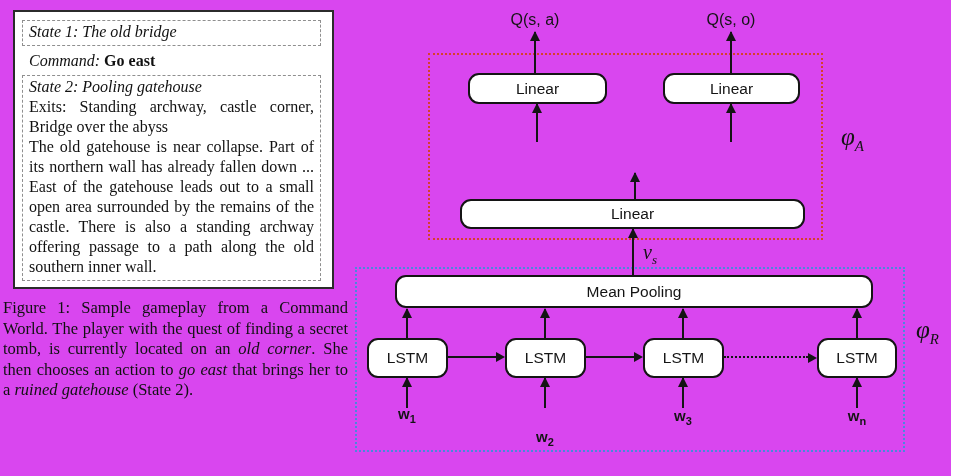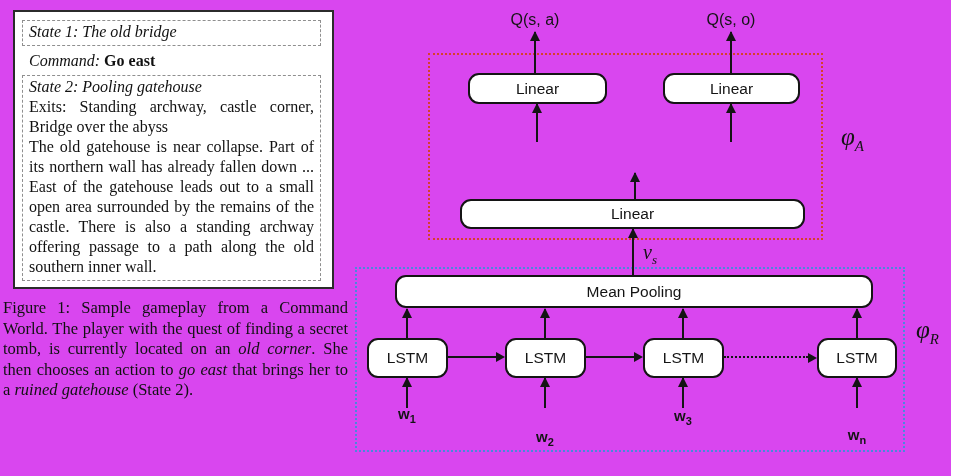--- a/index.html
+++ b/index.html
@@ -113,15 +113,15 @@
   <div class="varrow" style="left:682px;top:378px;height:30px;"></div>
   <div class="varrow" style="left:856px;top:378px;height:30px;"></div>
 
   <div class="harrow" style="left:448px;top:356px;width:48px;"></div>
   <div class="harrow" style="left:586px;top:356px;width:48px;"></div>
   <div class="harrow dotted" style="left:724px;top:356px;width:84px;"></div>
 
   <div class="wlabel" style="left:407px;top:390px;margin-top:15px;"><span>w</span><sub>1</sub></div>
   <div class="wlabel" style="left:545px;top:428px;"><span>w</span><sub>2</sub></div>
   <div class="wlabel" style="left:683px;top:407px;"><span>w</span><sub>3</sub></div>
-  <div class="wlabel" style="left:857px;top:407px;margin-top:19px;"><span>w</span><sub>n</sub></div>
+  <div class="wlabel" style="left:857px;top:407px;"><span>w</span><sub>n</sub></div>
 
 </div>
 
 </body></html>

